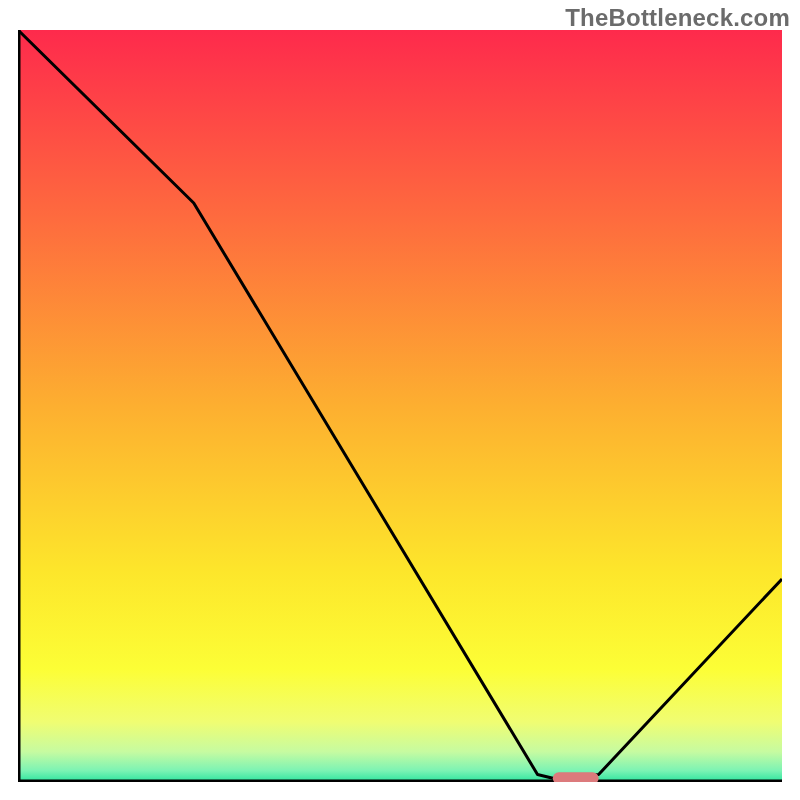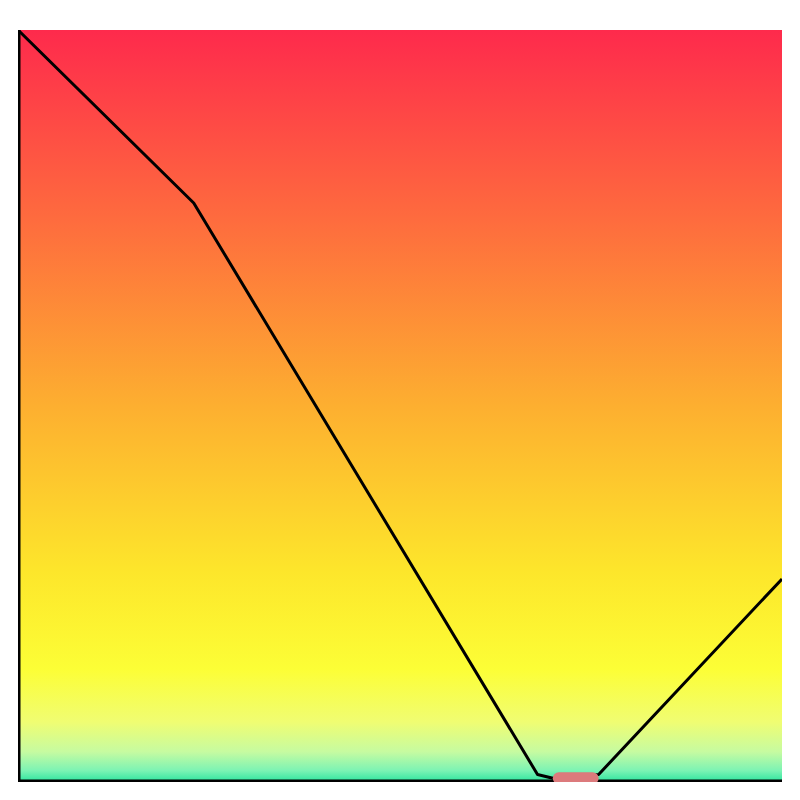--- a/index.html
+++ b/index.html
@@ -34,20 +34,21 @@
     height: 752px;
   }
   .plot svg {
     display: block;
   }
 </style>
 </head>
 <body>
 
 <div class="wrap">
+  <div class="watermark">TheBottleneck.com</div>
 
   <div class="plot">
     <svg id="chart-svg" width="764" height="752" viewBox="0 0 764 752">
         <defs>
           <linearGradient id="bg-grad" x1="0" y1="0" x2="0" y2="1">
             <stop offset="0%" stop-color="#fe2a4c"></stop>
             <stop offset="25%" stop-color="#fe6b3e"></stop>
             <stop offset="50%" stop-color="#fdaf30"></stop>
             <stop offset="72%" stop-color="#fde62b"></stop>
             <stop offset="85%" stop-color="#fcfe36"></stop>

